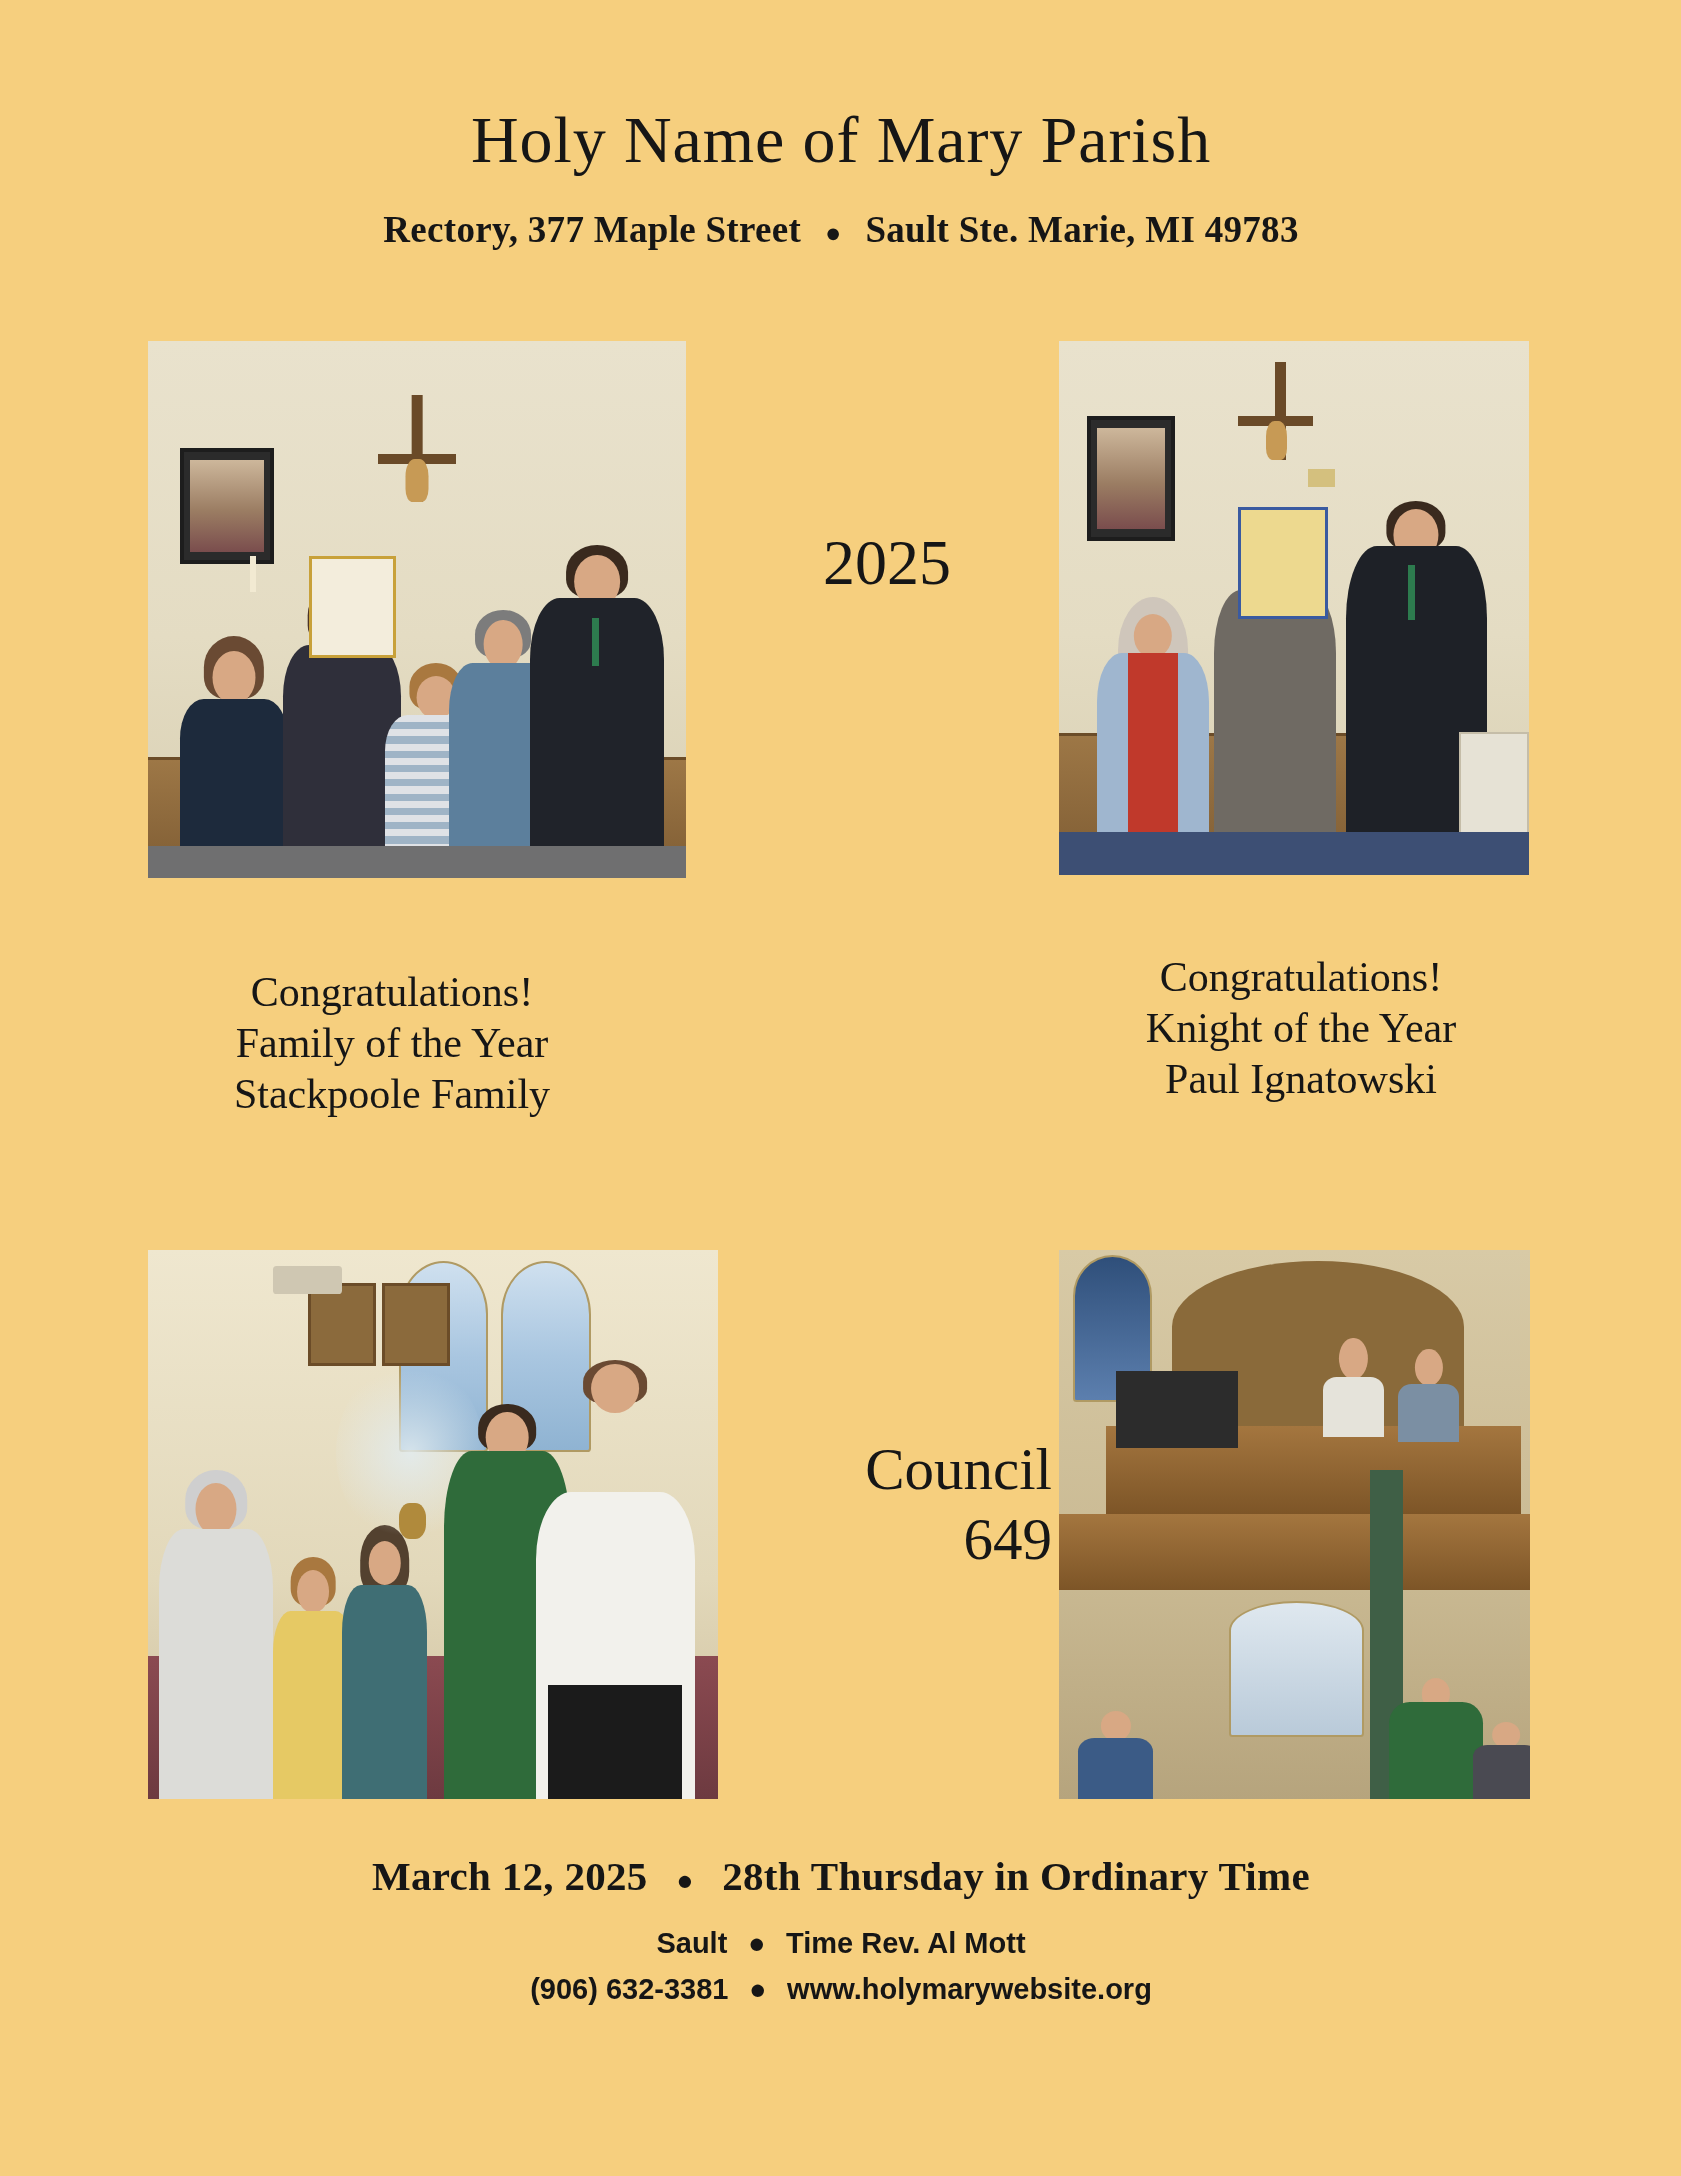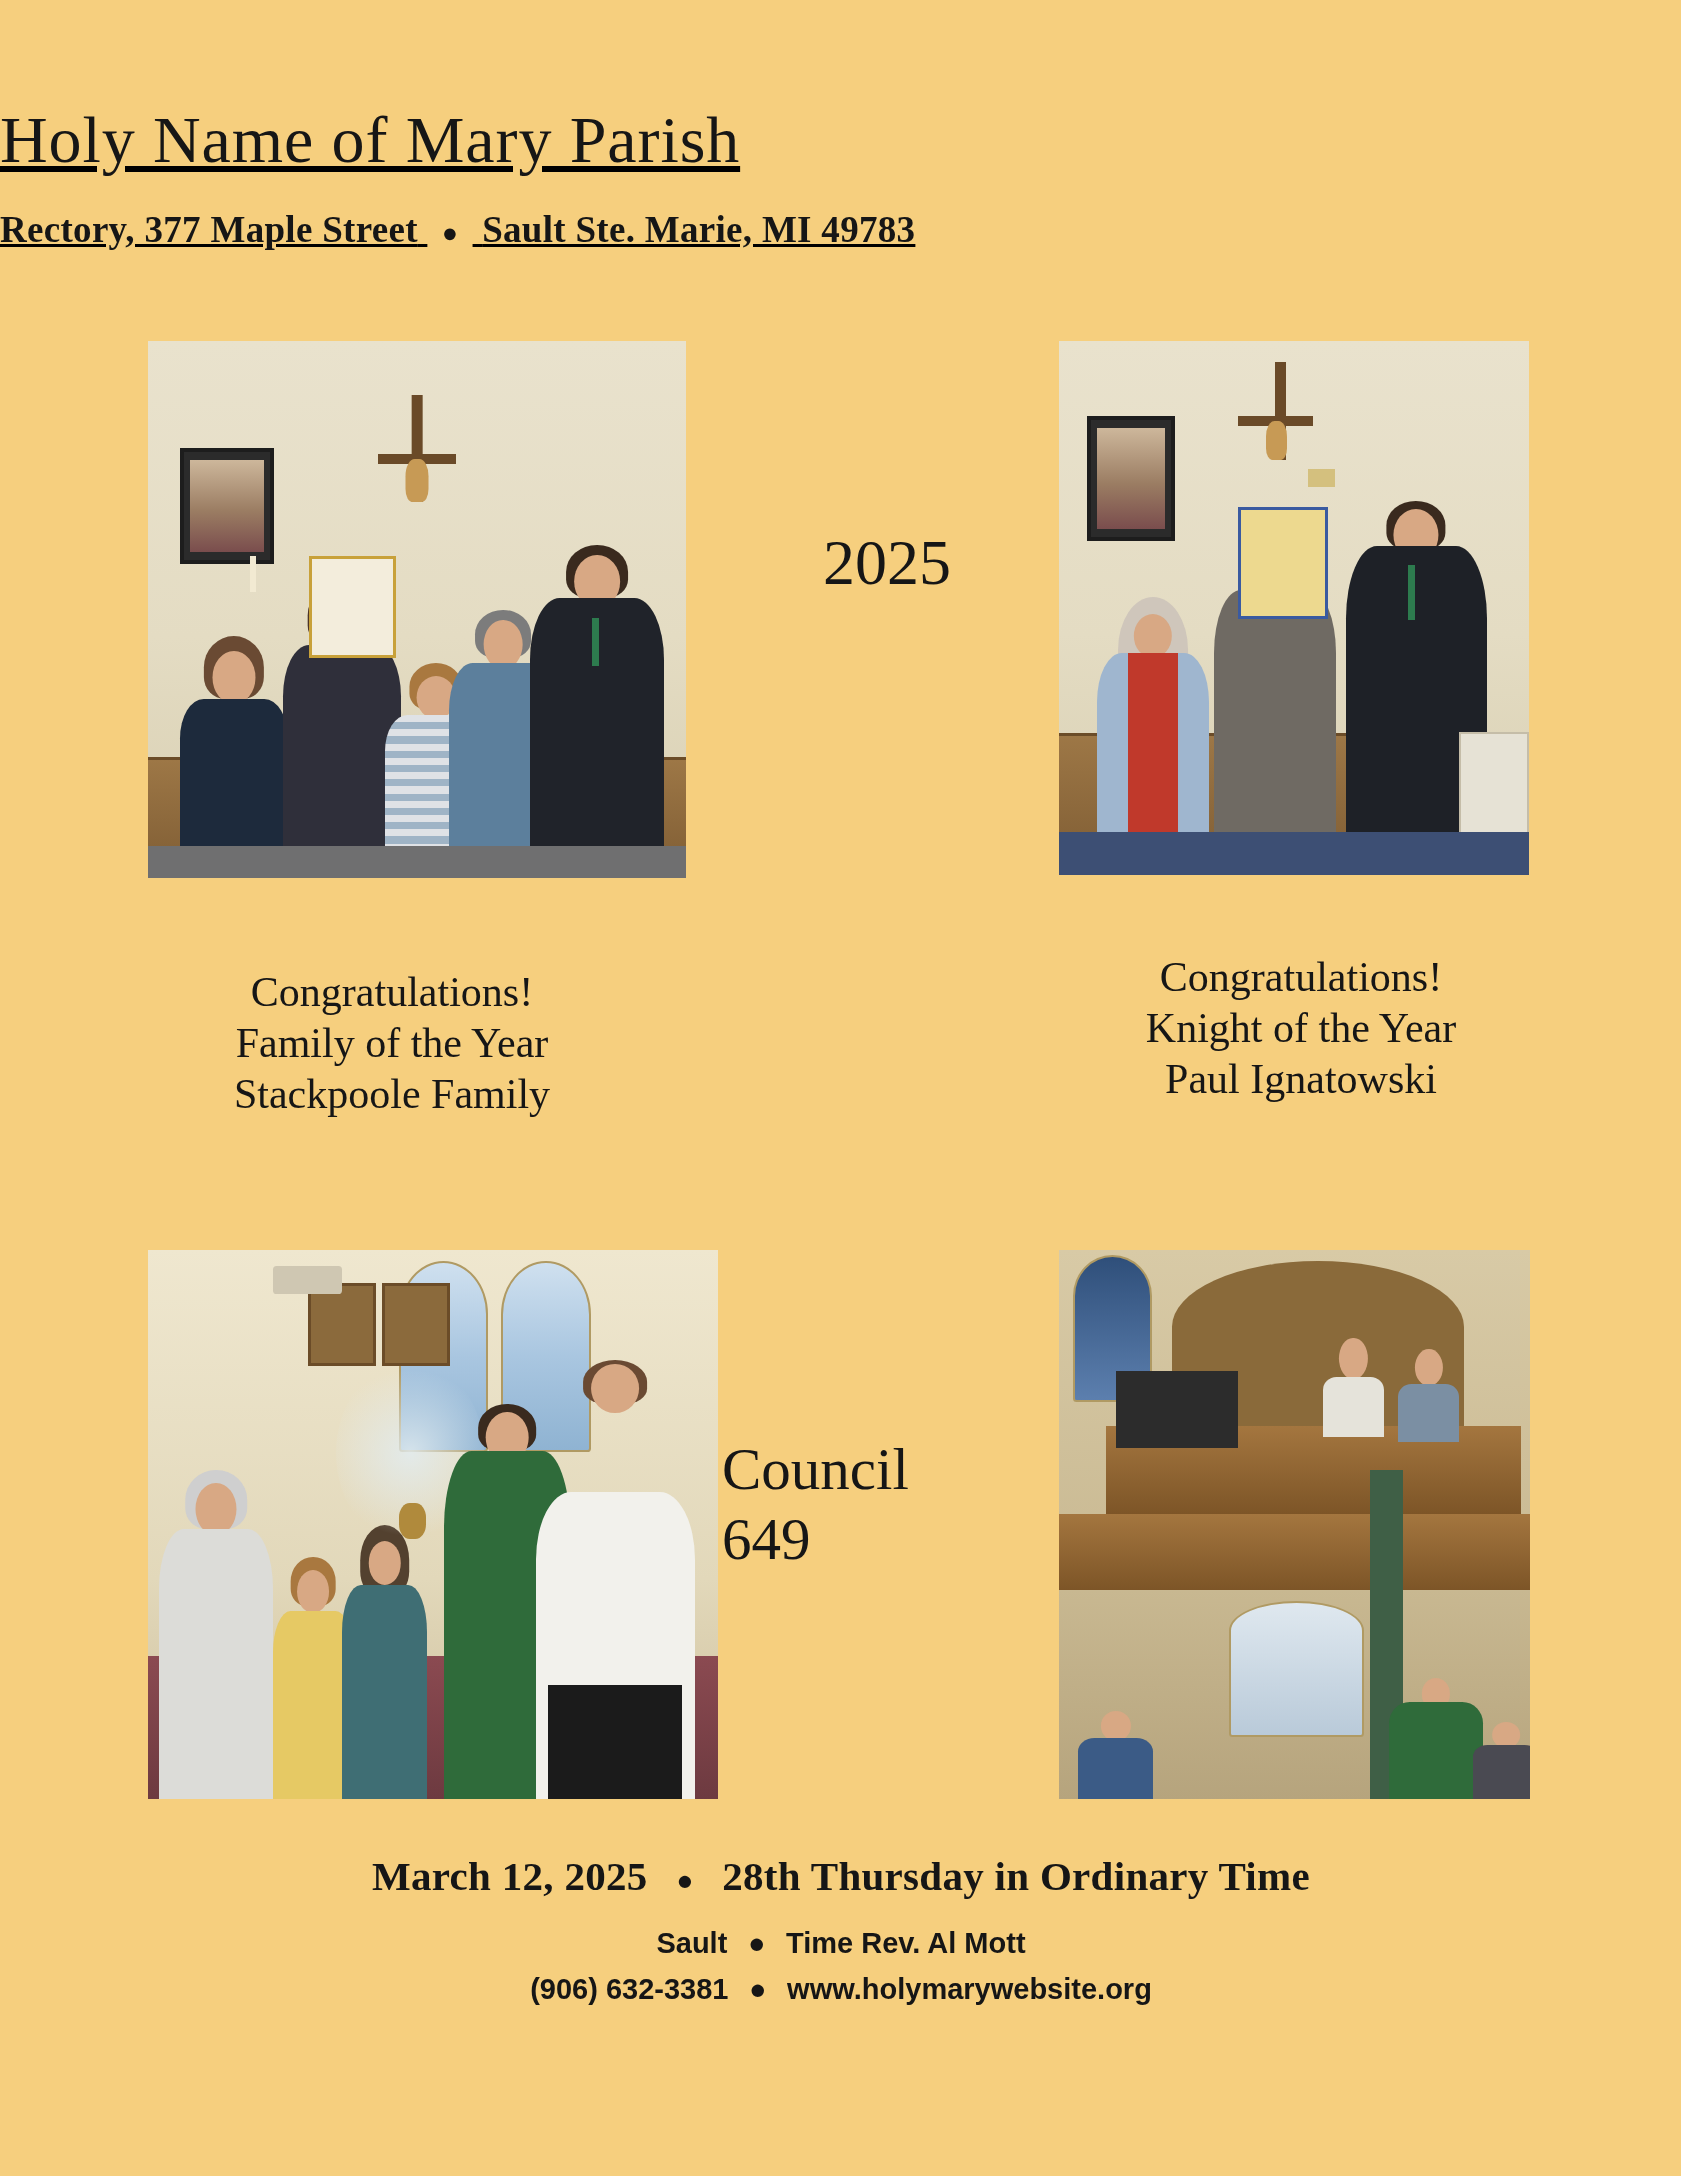--- a/index.html
+++ b/index.html
@@ -25,22 +25,21 @@
     position: absolute;
     left: 0; top: 0; right: 0; bottom: 0;
     background: #f6cf7e;
   }
 
   .masthead {
     position: absolute;
     top: 105px;
     left: 0;
     width: 100%;
-    text-align: left;
-    text-decoration: underline;
+    text-align: center;
   }
   .parish-title {
     font-family: "Liberation Serif", serif;
     font-size: 66px;
     letter-spacing: 0.9px;
     color: #161616;
     line-height: 1.05;
   }
   .parish-address {
     margin-top: 34px;
@@ -165,21 +164,21 @@
     width: 276px;
     text-align: center;
     font-size: 64px;
     color: #161616;
   }
   .council-text {
     position: absolute;
     left: 722px;
     top: 1435px;
     width: 330px;
-    text-align: left;
+    text-align: right;
     font-size: 59px;
     line-height: 1.18;
     color: #161616;
   }
 
   
   .emblem {
     position: absolute;
     left: 684px;
     top: 880px;

